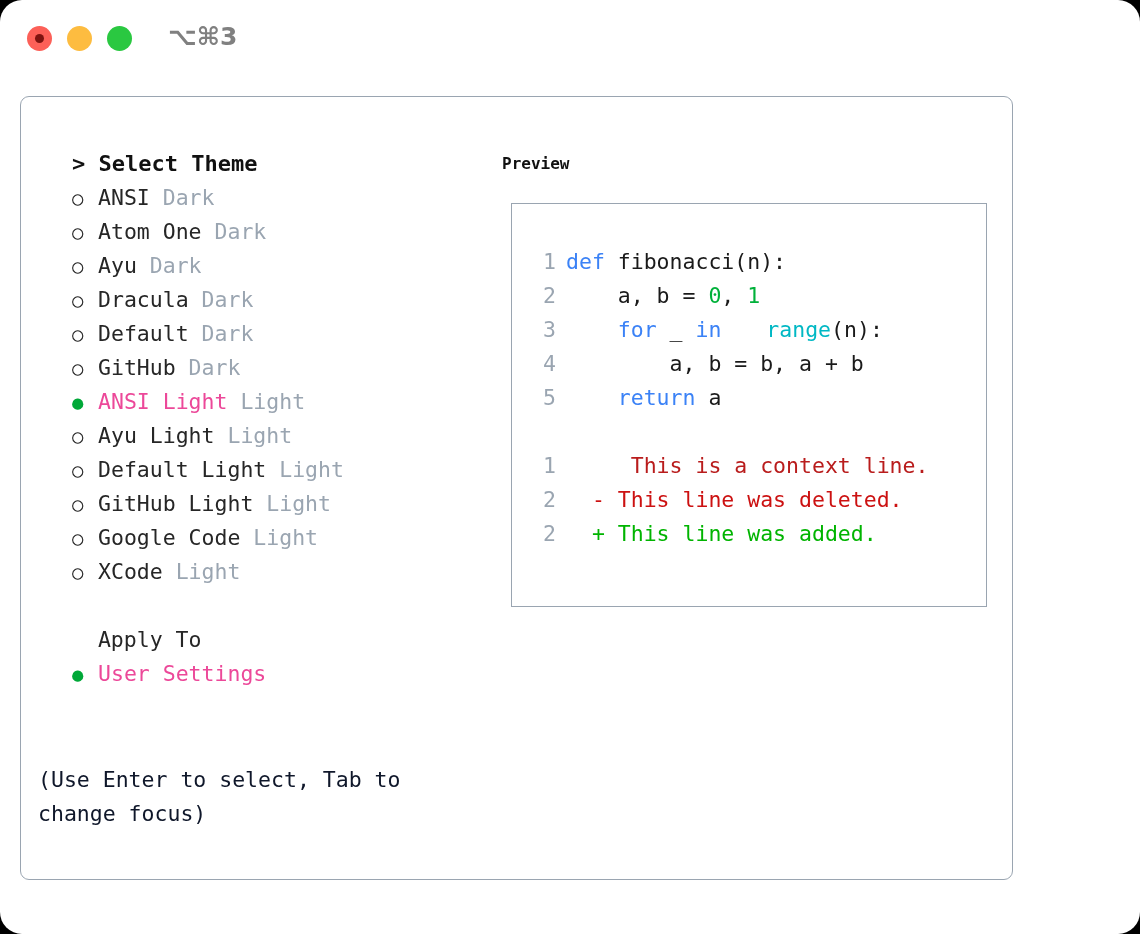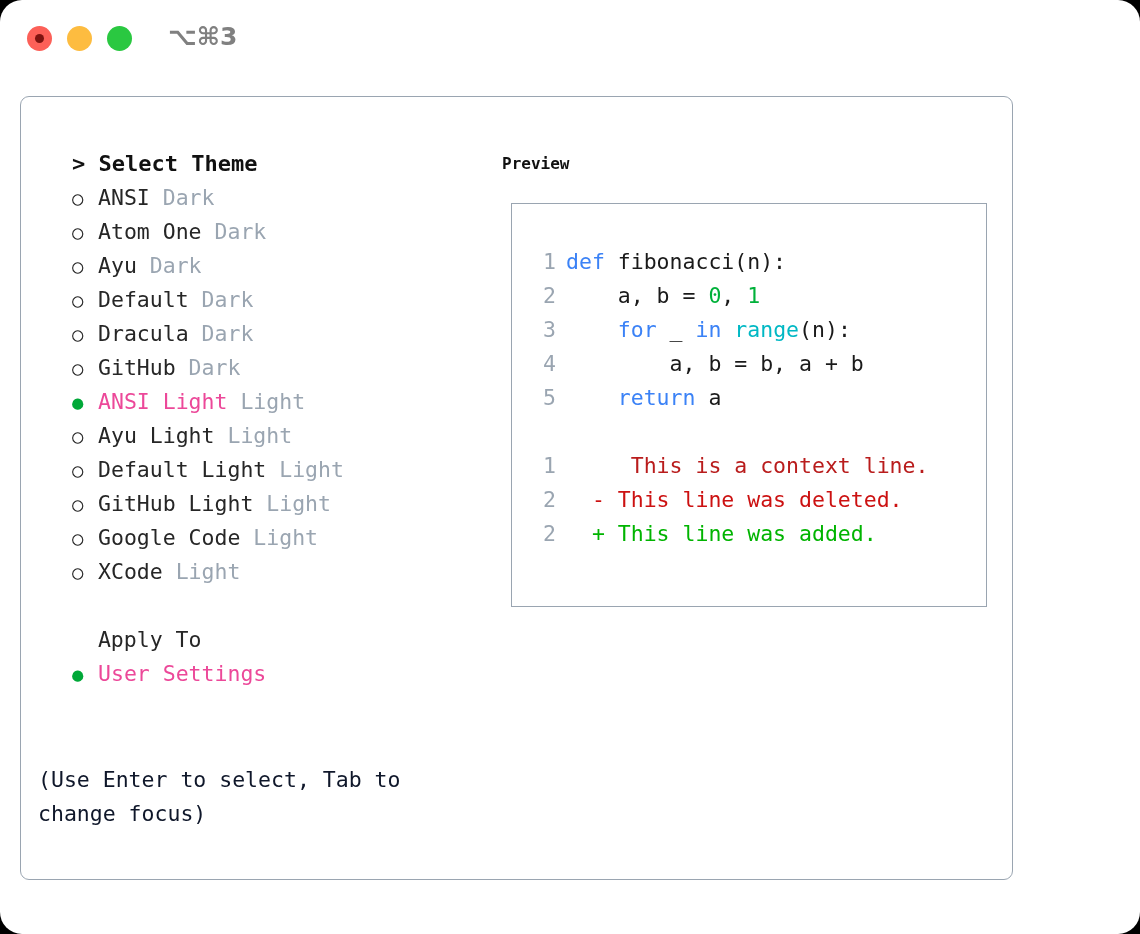--- a/index.html
+++ b/index.html
@@ -147,21 +147,21 @@
     color: #1a1a1a;
   }
   .lineno {
     display: inline-block;
     width: 22px;
     text-align: right;
     color: #9aa5b1;
     margin-right: 10px;
   }
   .kw  { color: #3b82f6; }
-  .fn  { color: #00b8c4; }
+  .fn  { color: #00b8c4; margin-left: 32px; }
   .num { color: #00b13a; }
   .gap { height: 34px; }
   .ctx { color: #b91c1c; }
   .del { color: #cc1111; }
   .add { color: #00b400; }
 </style>
 </head>
 <body>
 
 <div id="window">
@@ -175,22 +175,22 @@
     <div id="shortcut">⌥⌘3</div>
   </div>
 
   <div id="panel">
 
     <div id="left-col">
         <div class="row heading"><span>&gt; </span><span>Select Theme</span></div>
         <div class="row "><span class="marker">○</span><span>ANSI </span><span class="dim">Dark</span></div>
         <div class="row "><span class="marker">○</span><span>Atom One </span><span class="dim">Dark</span></div>
         <div class="row "><span class="marker">○</span><span>Ayu </span><span class="dim">Dark</span></div>
+        <div class="row "><span class="marker">○</span><span>Dracula </span><span class="dim">Dark</span></div>
         <div class="row "><span class="marker">○</span><span>Default </span><span class="dim">Dark</span></div>
-        <div class="row "><span class="marker">○</span><span>Dracula </span><span class="dim">Dark</span></div>
         <div class="row "><span class="marker">○</span><span>GitHub </span><span class="dim">Dark</span></div>
         <div class="row "><span class="marker marker-dot">●</span><span class="sel">ANSI Light </span><span class="dim">Light</span></div>
         <div class="row "><span class="marker">○</span><span>Ayu Light </span><span class="dim">Light</span></div>
         <div class="row "><span class="marker">○</span><span>Default Light </span><span class="dim">Light</span></div>
         <div class="row "><span class="marker">○</span><span>GitHub Light </span><span class="dim">Light</span></div>
         <div class="row "><span class="marker">○</span><span>Google Code </span><span class="dim">Light</span></div>
         <div class="row "><span class="marker">○</span><span>XCode </span><span class="dim">Light</span></div>
         <div class="row"></div>
         <div class="row "><span>  Apply To</span></div>
         <div class="row "><span class="marker marker-dot">●</span><span class="sel">User Settings</span></div>

